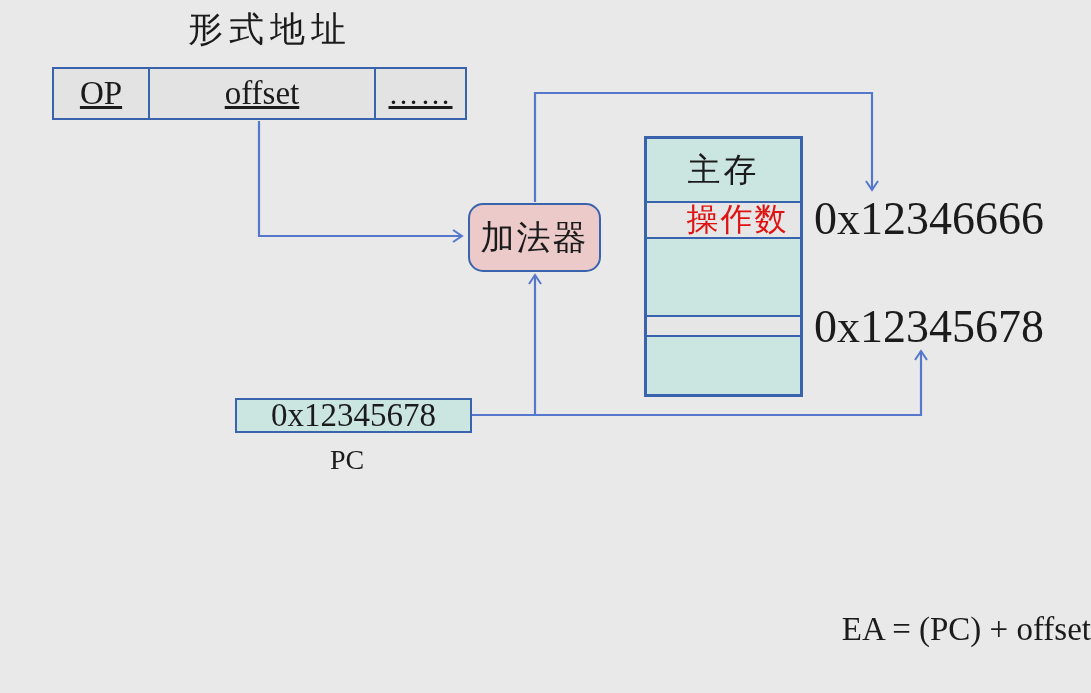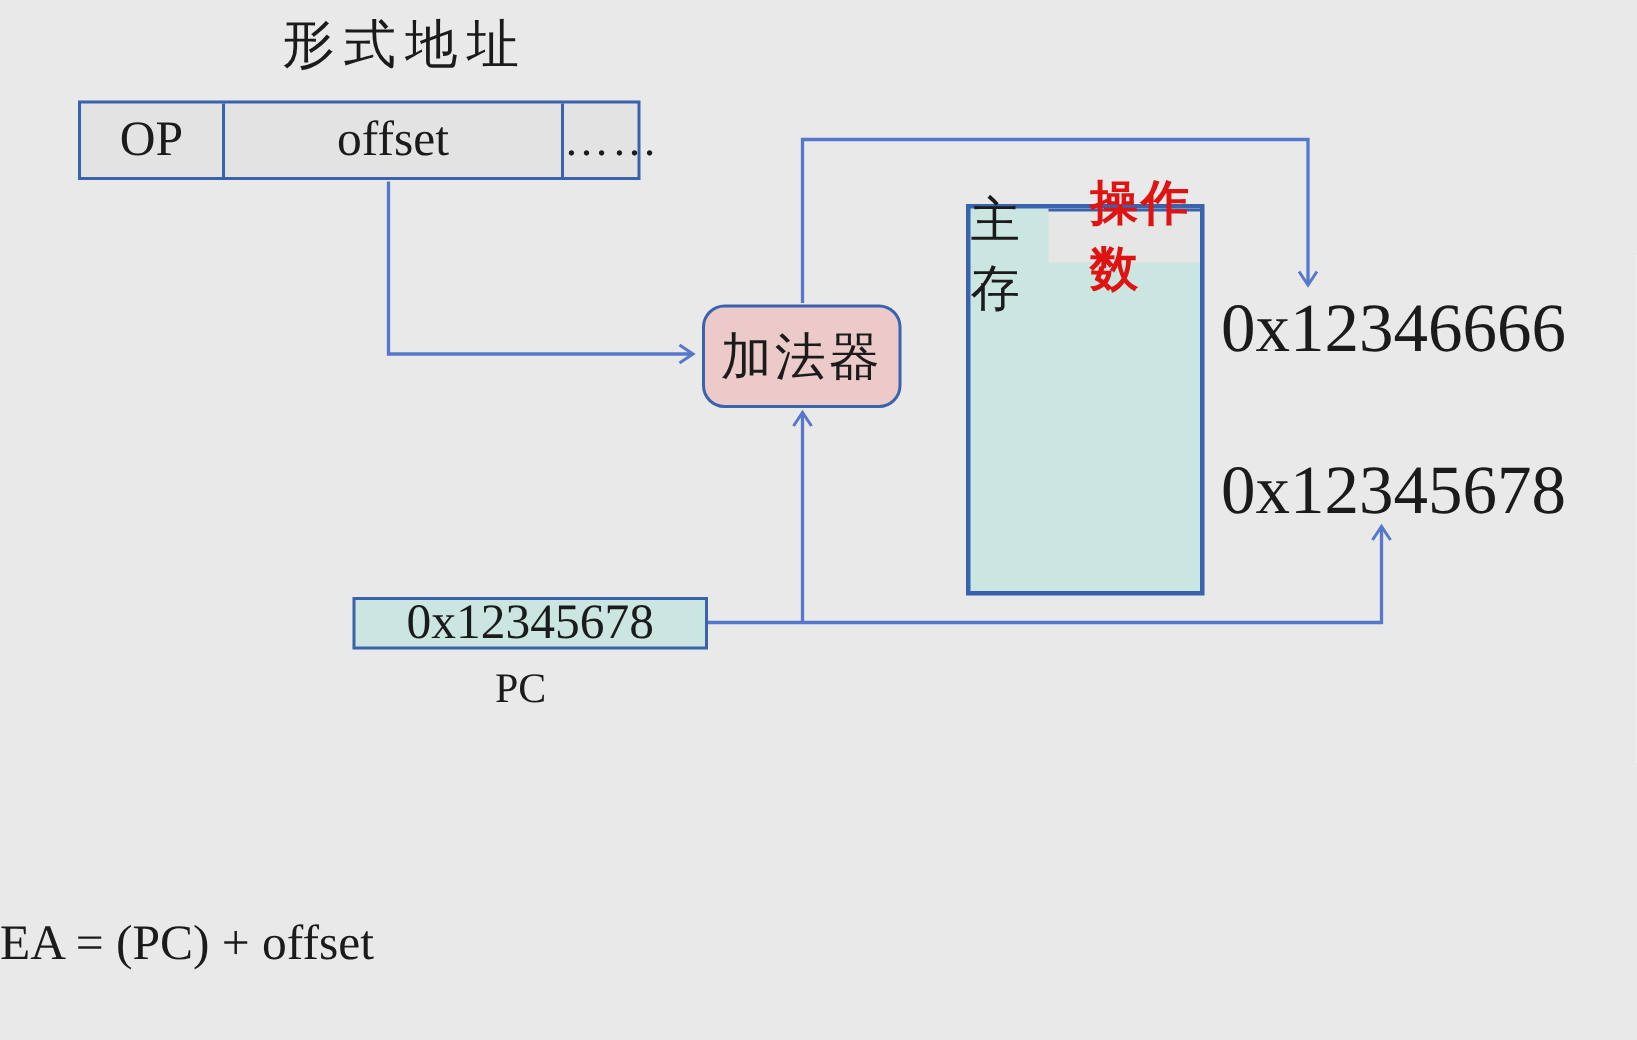--- a/index.html
+++ b/index.html
@@ -30,26 +30,27 @@
     position: absolute;
     left: 188px; top: 6px;
     font-size: 35px;
     letter-spacing: 6px;
     white-space: nowrap;
     text-align: center;
   }
   .instr-box {
     position: absolute;
     left: 52px; top: 67px;
-    width: 375px; height: 53px;
+    width: 415px; height: 53px;
     box-sizing: border-box;
     border: 2.5px solid var(--border-blue, #3a63ae);
     background: var(--cell-gray, #e3e3e3);
     display: grid;
     grid-template-columns: 94px 226px 1fr;
+    text-decoration: underline;
   }
   .instr-cell {
     display: flex;
     align-items: center;
     justify-content: center;
     font-size: 33px;
     box-sizing: border-box;
   }
   .instr-cell + .instr-cell {
     border-left: 2.5px solid var(--border-blue, #3a63ae);
@@ -70,38 +71,38 @@
     letter-spacing: 2px;
   }
   .memory-box {
     position: absolute;
     left: 644px; top: 136px;
     width: 159px; height: 261px;
     box-sizing: border-box;
     border: 3px solid var(--border-blue, #3a63ae);
     background: var(--memory-teal, #cbe5e1);
     display: flex;
-    flex-direction: row;
+    flex-direction: column;
   }
   .mem-row {
     box-sizing: border-box;
     display: flex;
     align-items: center;
     justify-content: center;
   }
   .mem-row + .mem-row {
     border-top: 2px solid var(--border-blue, #3a63ae);
   }
   .mem-row.header { height: 62px; font-size: 33px; letter-spacing: 3px; }
   .mem-row.operand {
     height: 36px;
     background: var(--operand-gray, #e6e6e6);
     color: var(--operand-red, #e01313);
     font-size: 32px;
-    font-weight: bold;
+    font-weight: normal;
     letter-spacing: 2px;
     padding-left: 28px;
   }
   .mem-row.blank-a { height: 78px; }
   .mem-row.thin { height: 20px; background: var(--operand-gray, #e6e6e6); }
   .mem-row.blank-b { flex: 1; }
   .addr-label {
     position: absolute;
     font-size: 46px;
     white-space: nowrap;
@@ -124,21 +125,21 @@
   }
   .pc-label {
     position: absolute;
     left: 330px; top: 444px;
     font-size: 28px;
   }
   .formula {
     position: absolute;
     left: 0; top: 611px;
     width: 1091px;
-    text-align: left;
+    text-align: right;
     font-size: 33px;
   }
 </style>
 </head>
 <body>
 
 <div class="canvas">
 
   <svg class="connectors" viewBox="0 0 1091 693" xmlns="http://www.w3.org/2000/svg">
     <defs>

